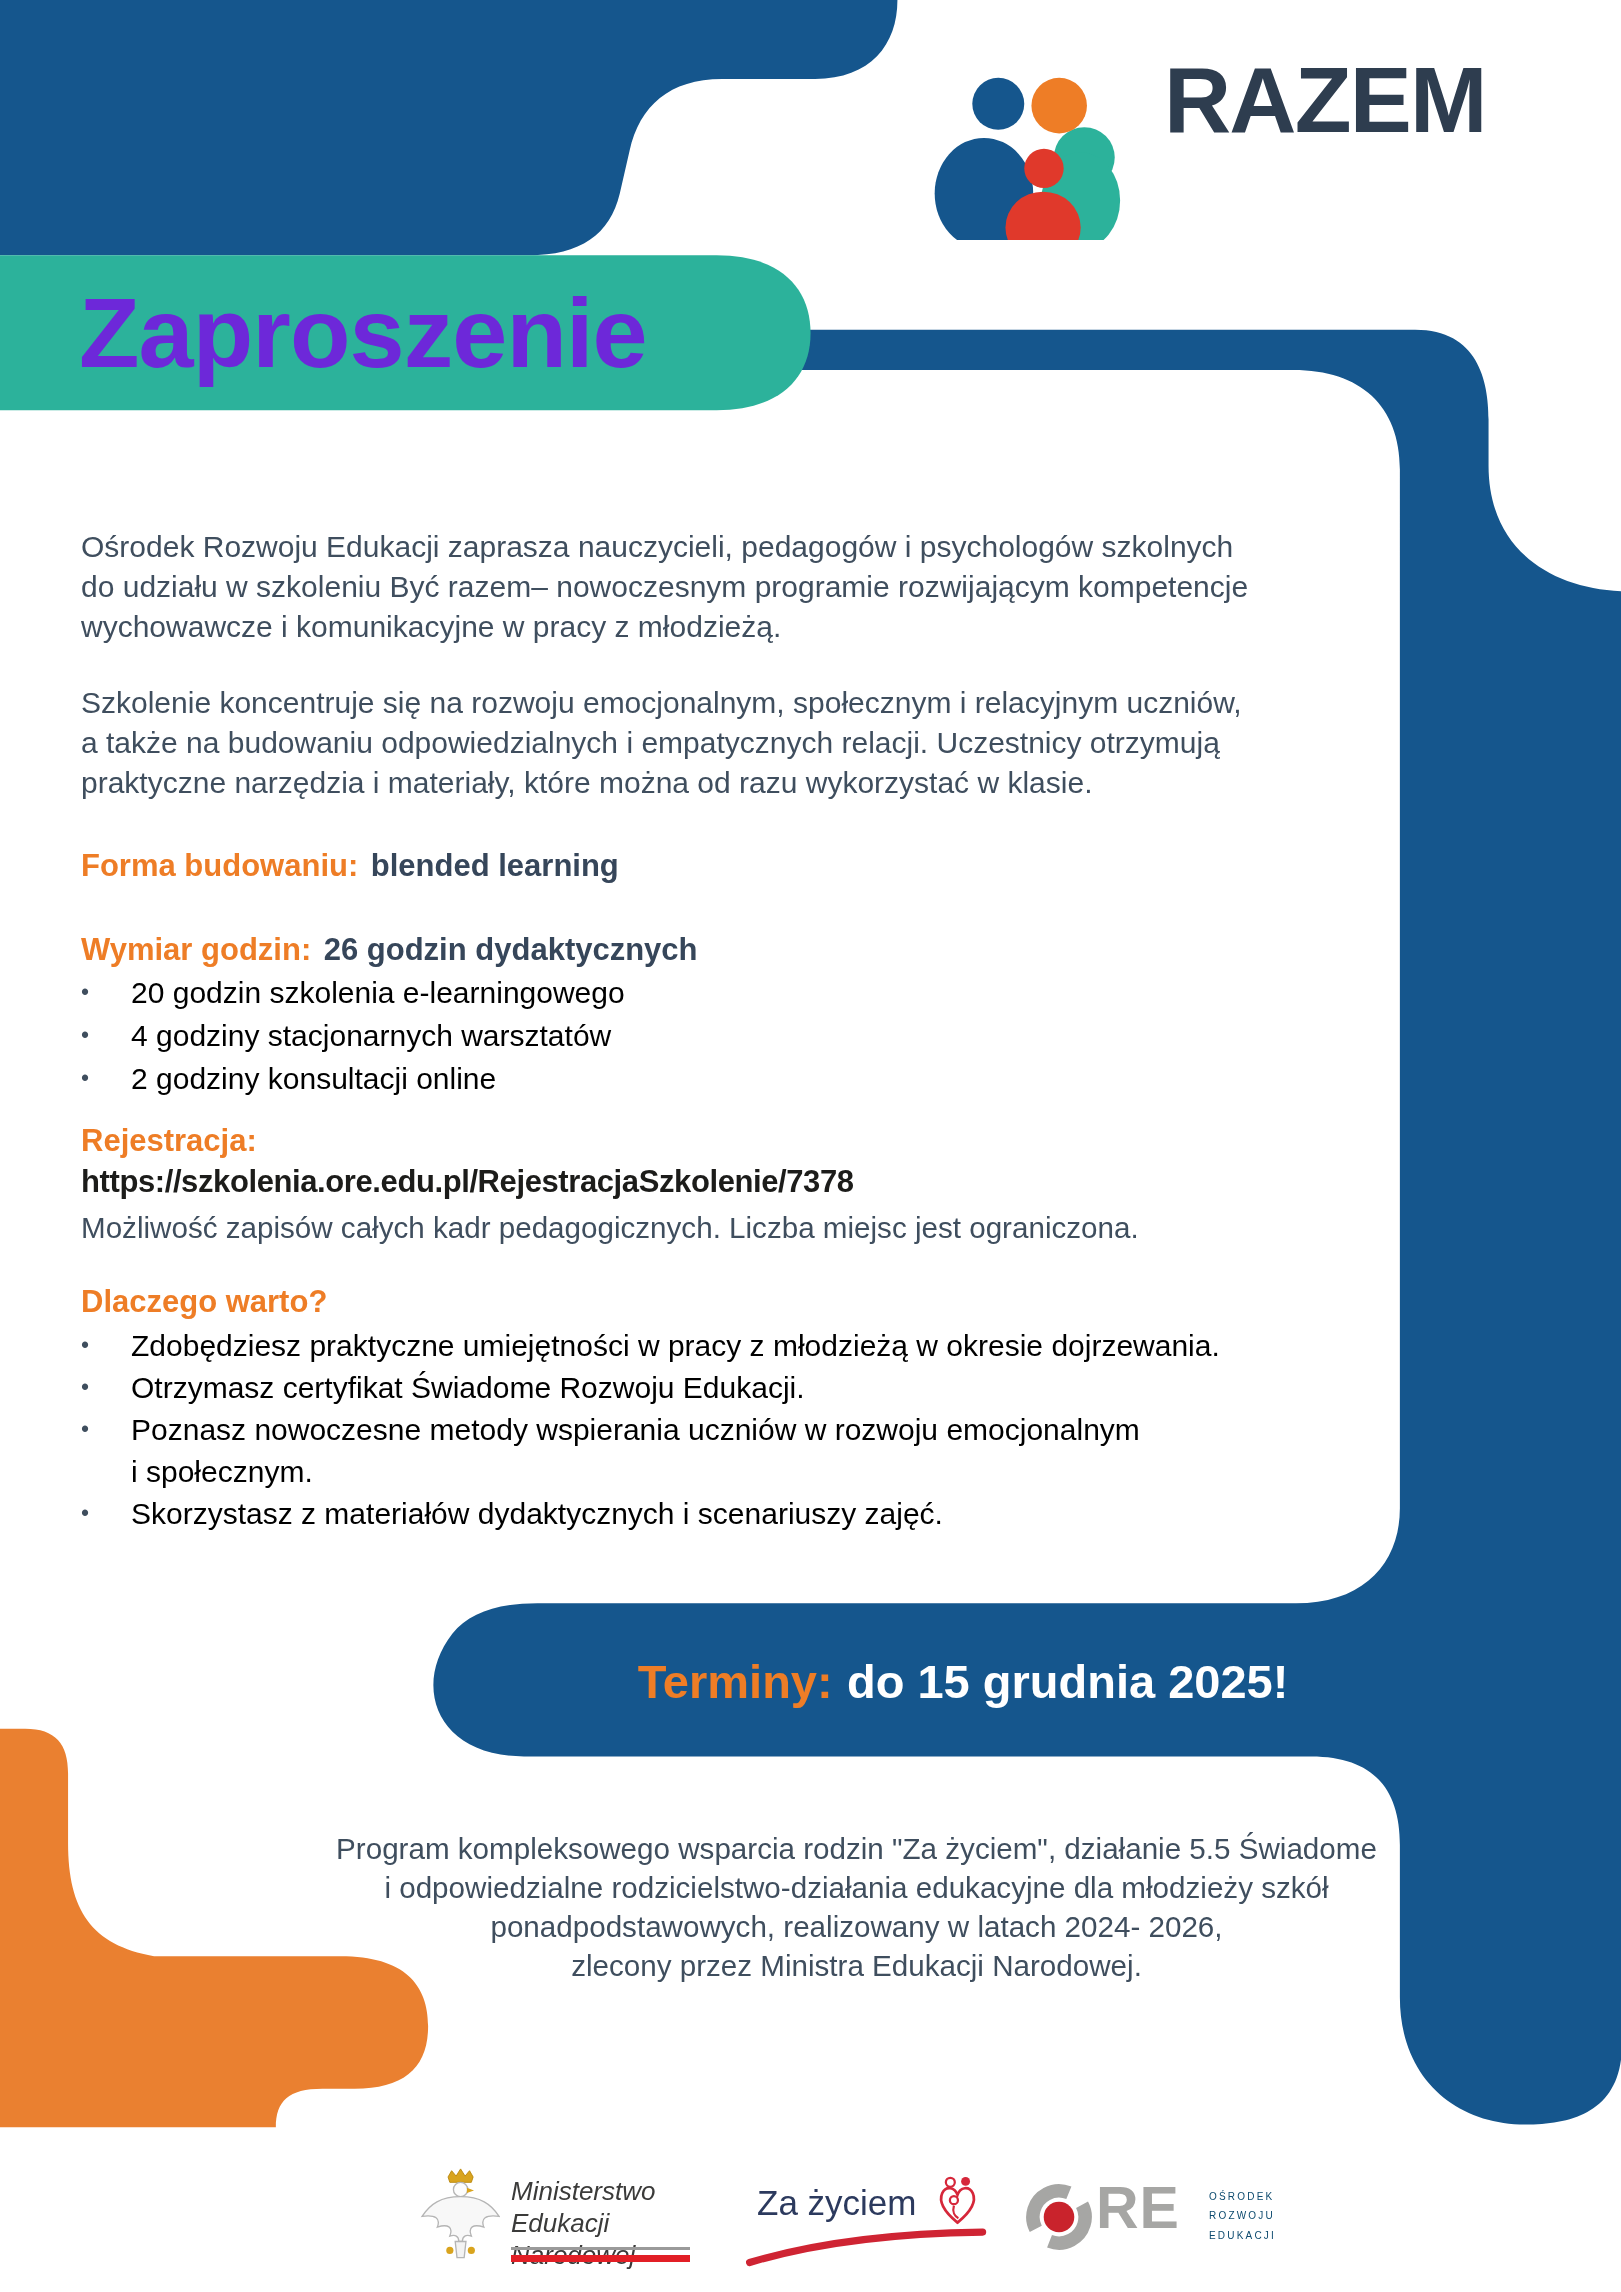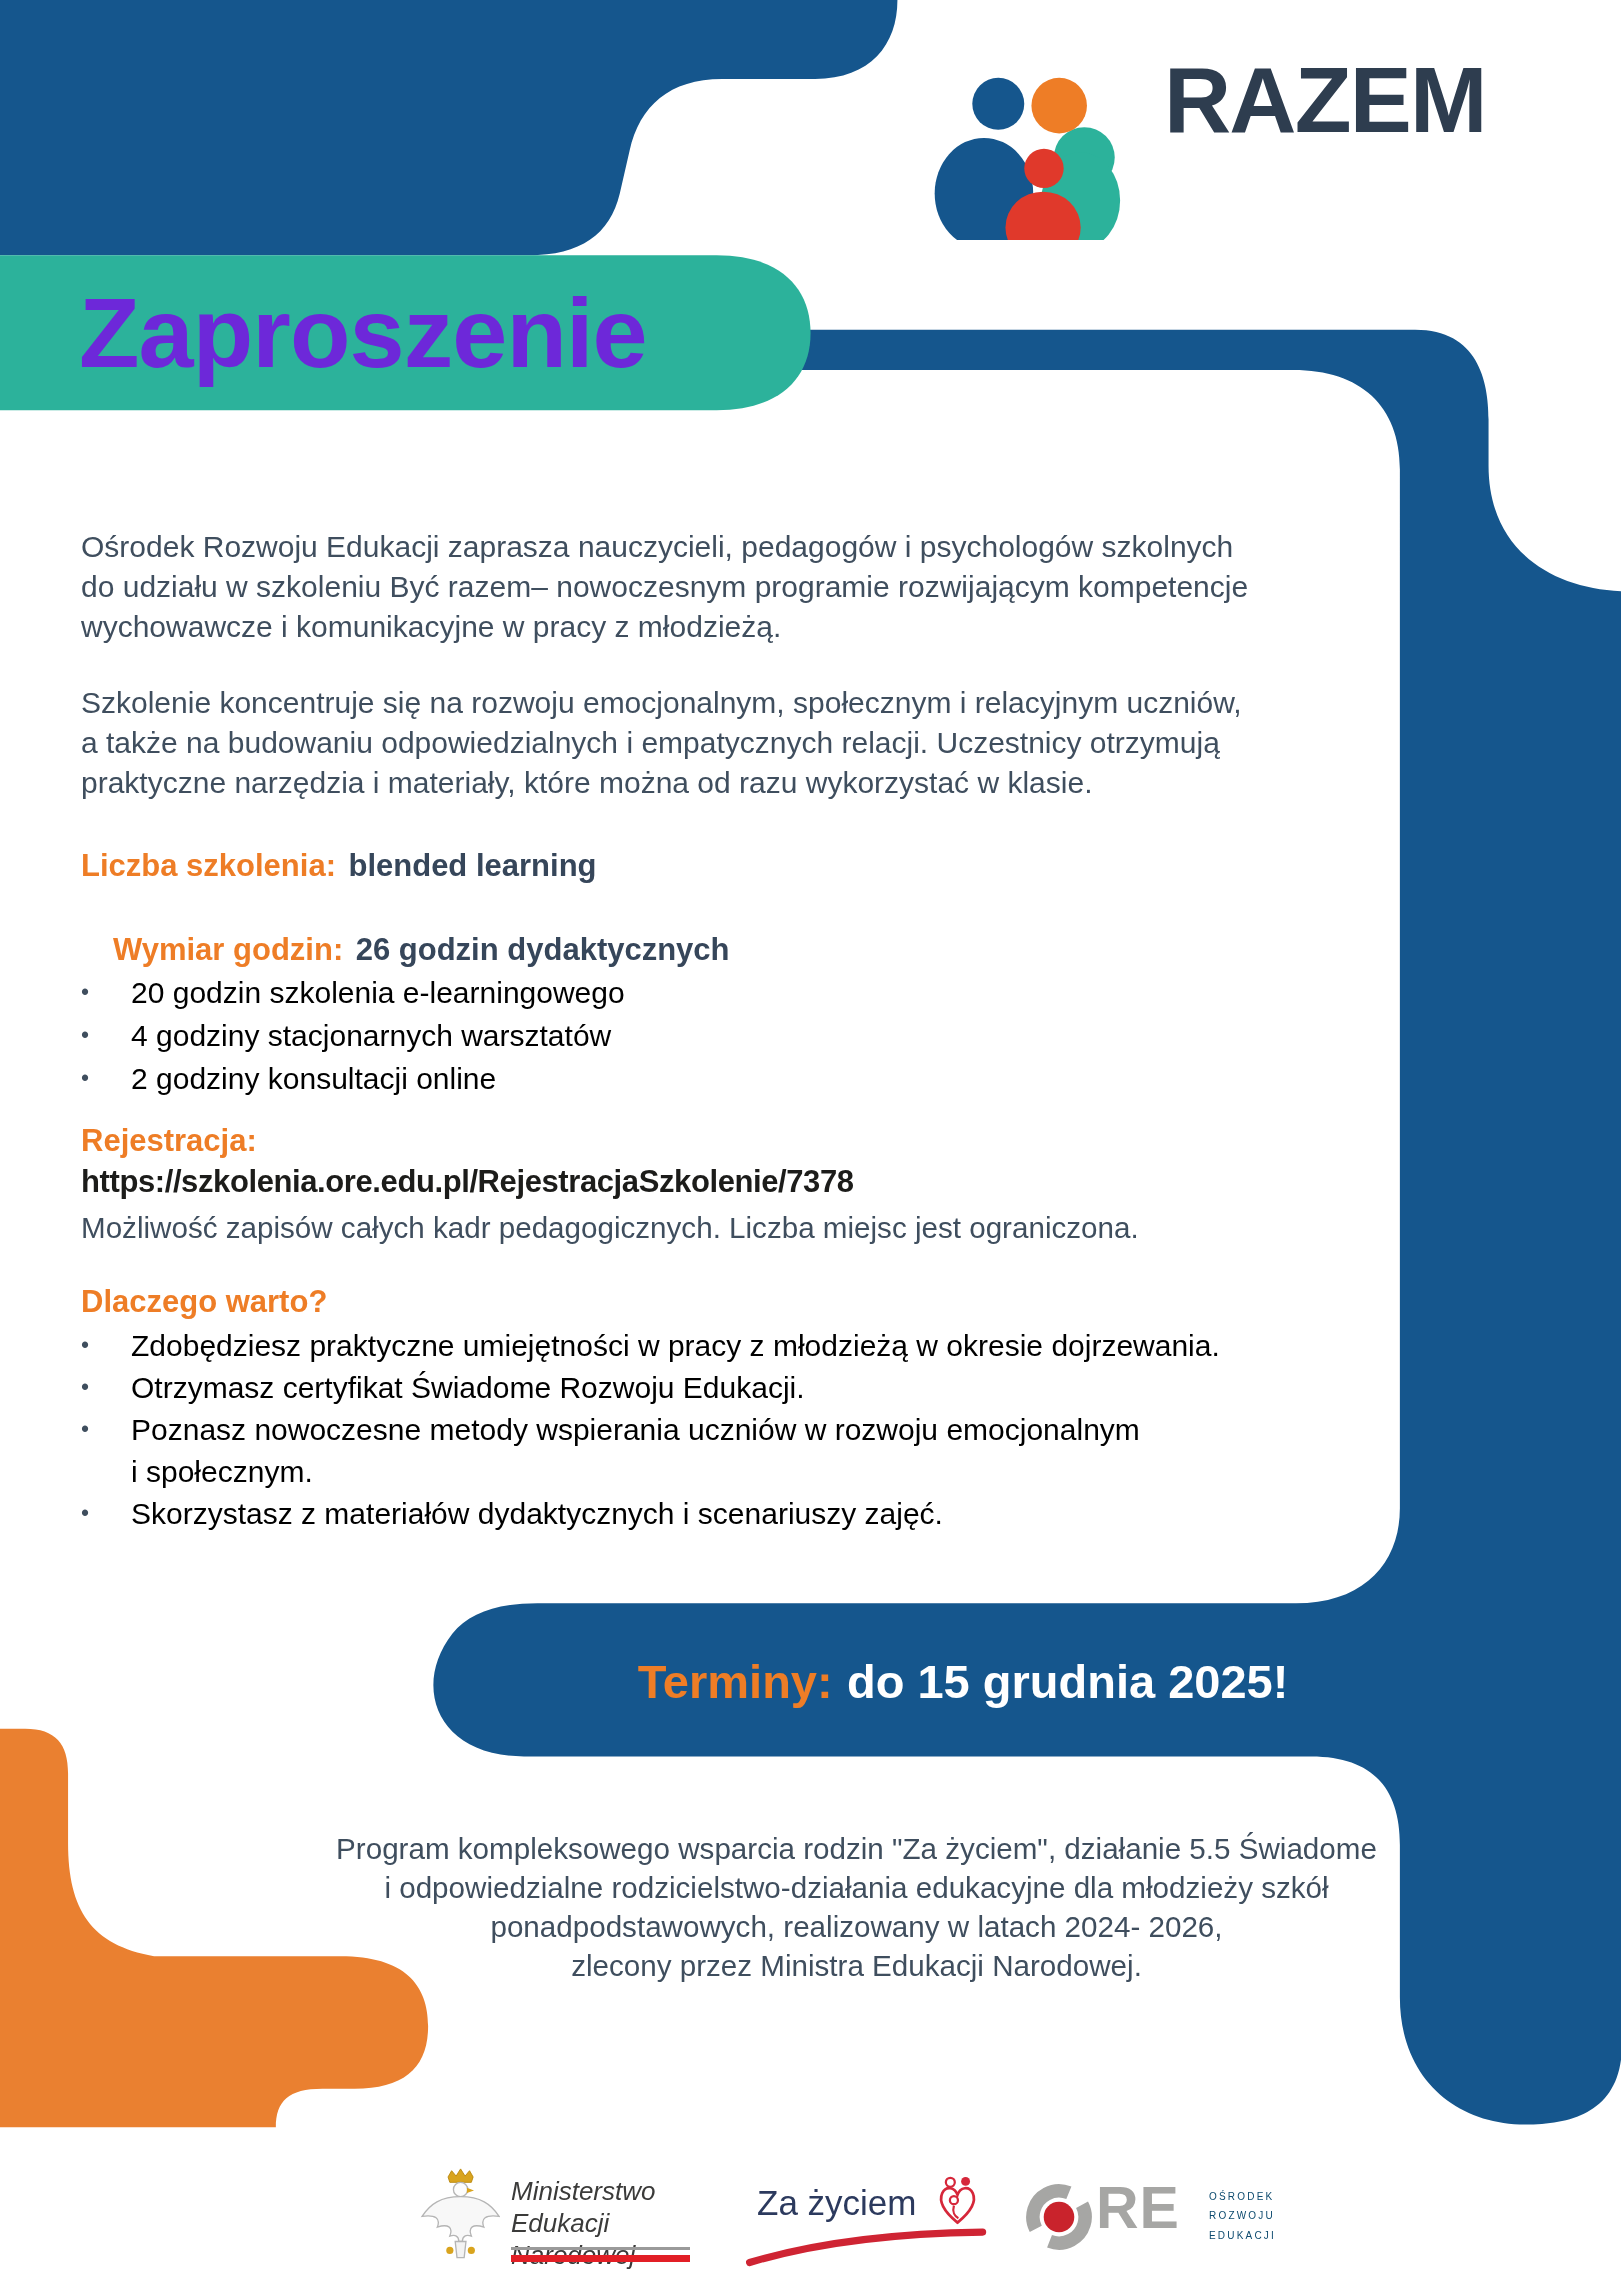--- a/index.html
+++ b/index.html
@@ -25,21 +25,21 @@
   .body-par{
     left:81px;width:1343px;
     font-size:30px;line-height:40px;white-space:pre-line;color:#3f4e5e;
   }
   .p1{top:527px;}
   .p2{top:683px;}
   .sec-row{left:81px;width:1343px;font-size:31px;line-height:39px;}
   .sec-label{color:#ee7d26;font-weight:700;margin-right:12.5px;}
   .sec-value{color:#36465a;font-weight:700;}
   .forma{top:846px;}
-  .wymiar{top:930px;margin-left:32px;}
+  .wymiar{top:930px;}
   .rej-head{top:1121px;}
   .dlaczego-head{top:1282px;}
   .bullet-list{left:81px;width:1325px;}
   .wymiar-list{top:972px;}
   .dlaczego-list{top:1325px;}
   .bullet-row{display:flex;align-items:flex-start;}
   .wymiar-list .bullet-row{height:43px;}
   .dlaczego-list .bullet-row{min-height:42px;}
   .bullet-dot{width:50px;flex:0 0 50px;font-size:23px;line-height:40px;color:#3f4e5e;}
   .bullet-text{font-size:30px;line-height:42px;color:#000000;white-space:pre-line;}
@@ -147,21 +147,21 @@
   <div class="abs banner-title">Zaproszenie</div>
 
   <div class="abs body-par p2">Szkolenie koncentruje się na rozwoju emocjonalnym, społecznym i relacyjnym uczniów,
 a także na budowaniu odpowiedzialnych i empatycznych relacji. Uczestnicy otrzymują
 praktyczne narzędzia i materiały, które można od razu wykorzystać w klasie.</div>
   <div class="abs body-par p1">Ośrodek Rozwoju Edukacji zaprasza nauczycieli, pedagogów i psychologów szkolnych
 do udziału w szkoleniu Być razem– nowoczesnym programie rozwijającym kompetencje
 wychowawcze i komunikacyjne w pracy z młodzieżą.</div>
 
   <div class="abs sec-row forma">
-    <span class="sec-label">Liczba szkolenia:</span><span class="sec-value">blended learning</span>
+    <span class="sec-label">Forma budowaniu:</span><span class="sec-value">blended learning</span>
   </div>
 
   <div class="abs sec-row wymiar">
     <span class="sec-label">Wymiar godzin:</span><span class="sec-value">26 godzin dydaktycznych</span>
   </div>
   <div class="abs bullet-list wymiar-list">
     <div class="bullet-row">
       <span class="bullet-dot">•</span>
       <span class="bullet-text">20 godzin szkolenia e-learningowego</span>
     </div>

